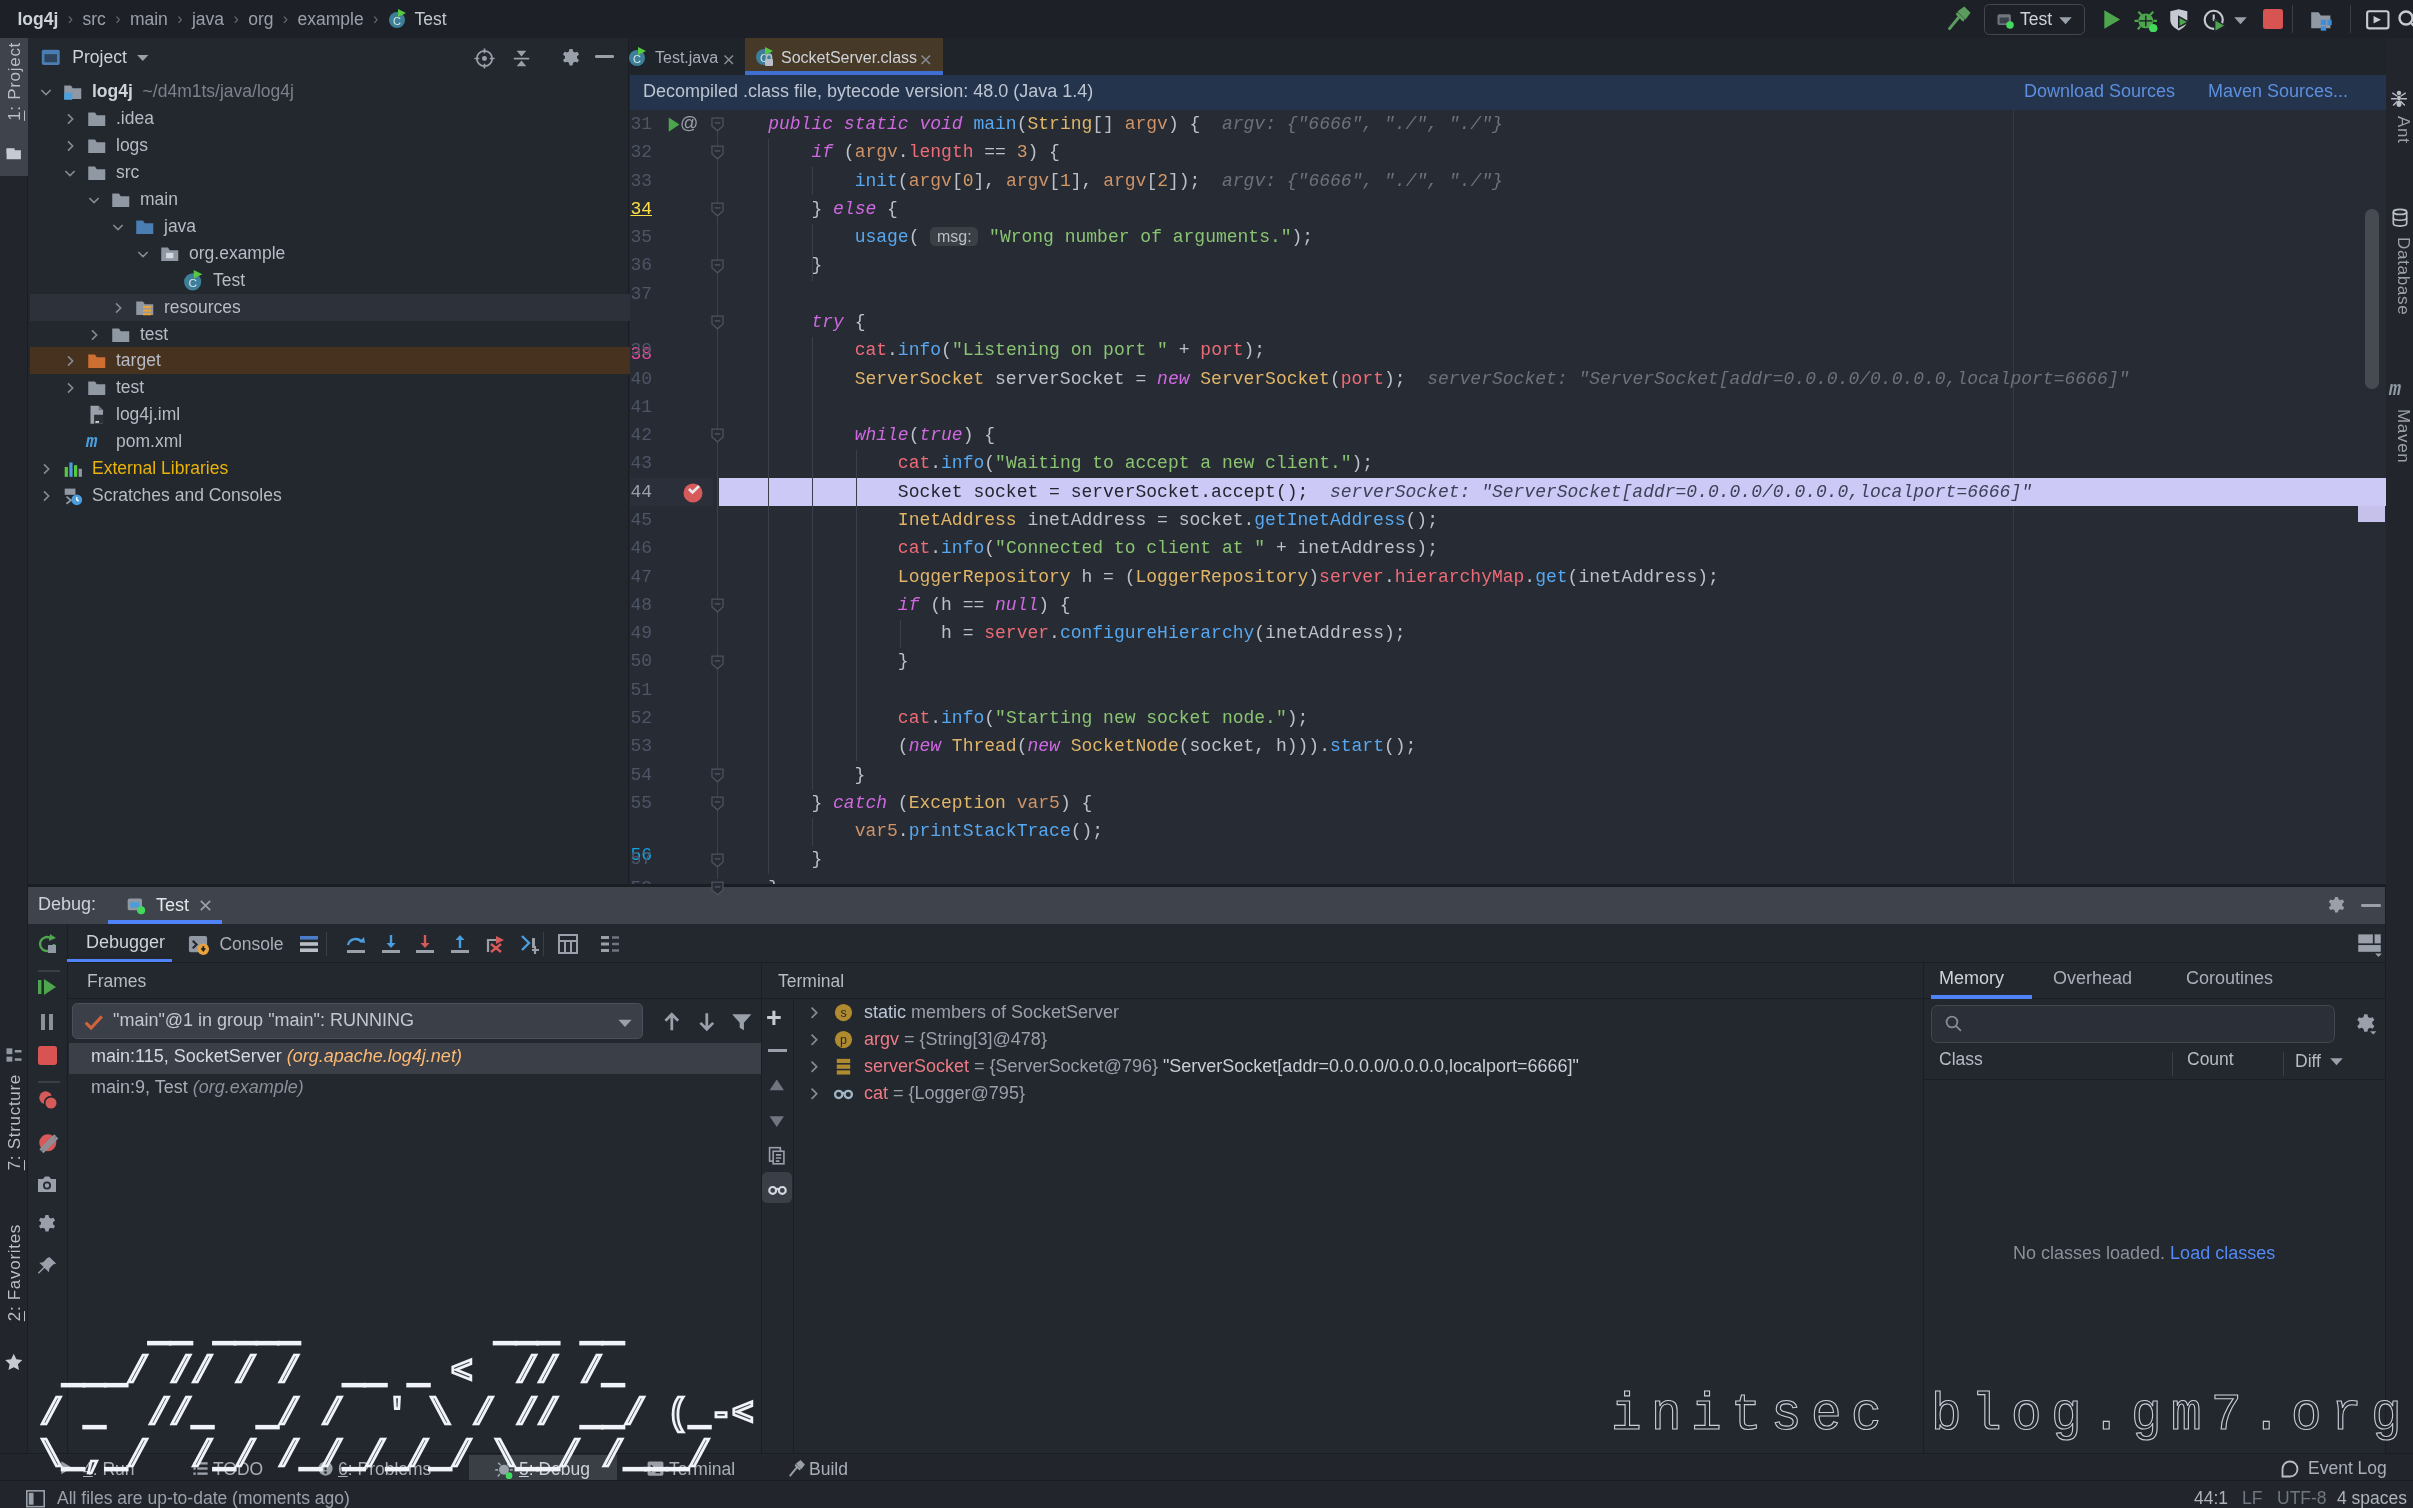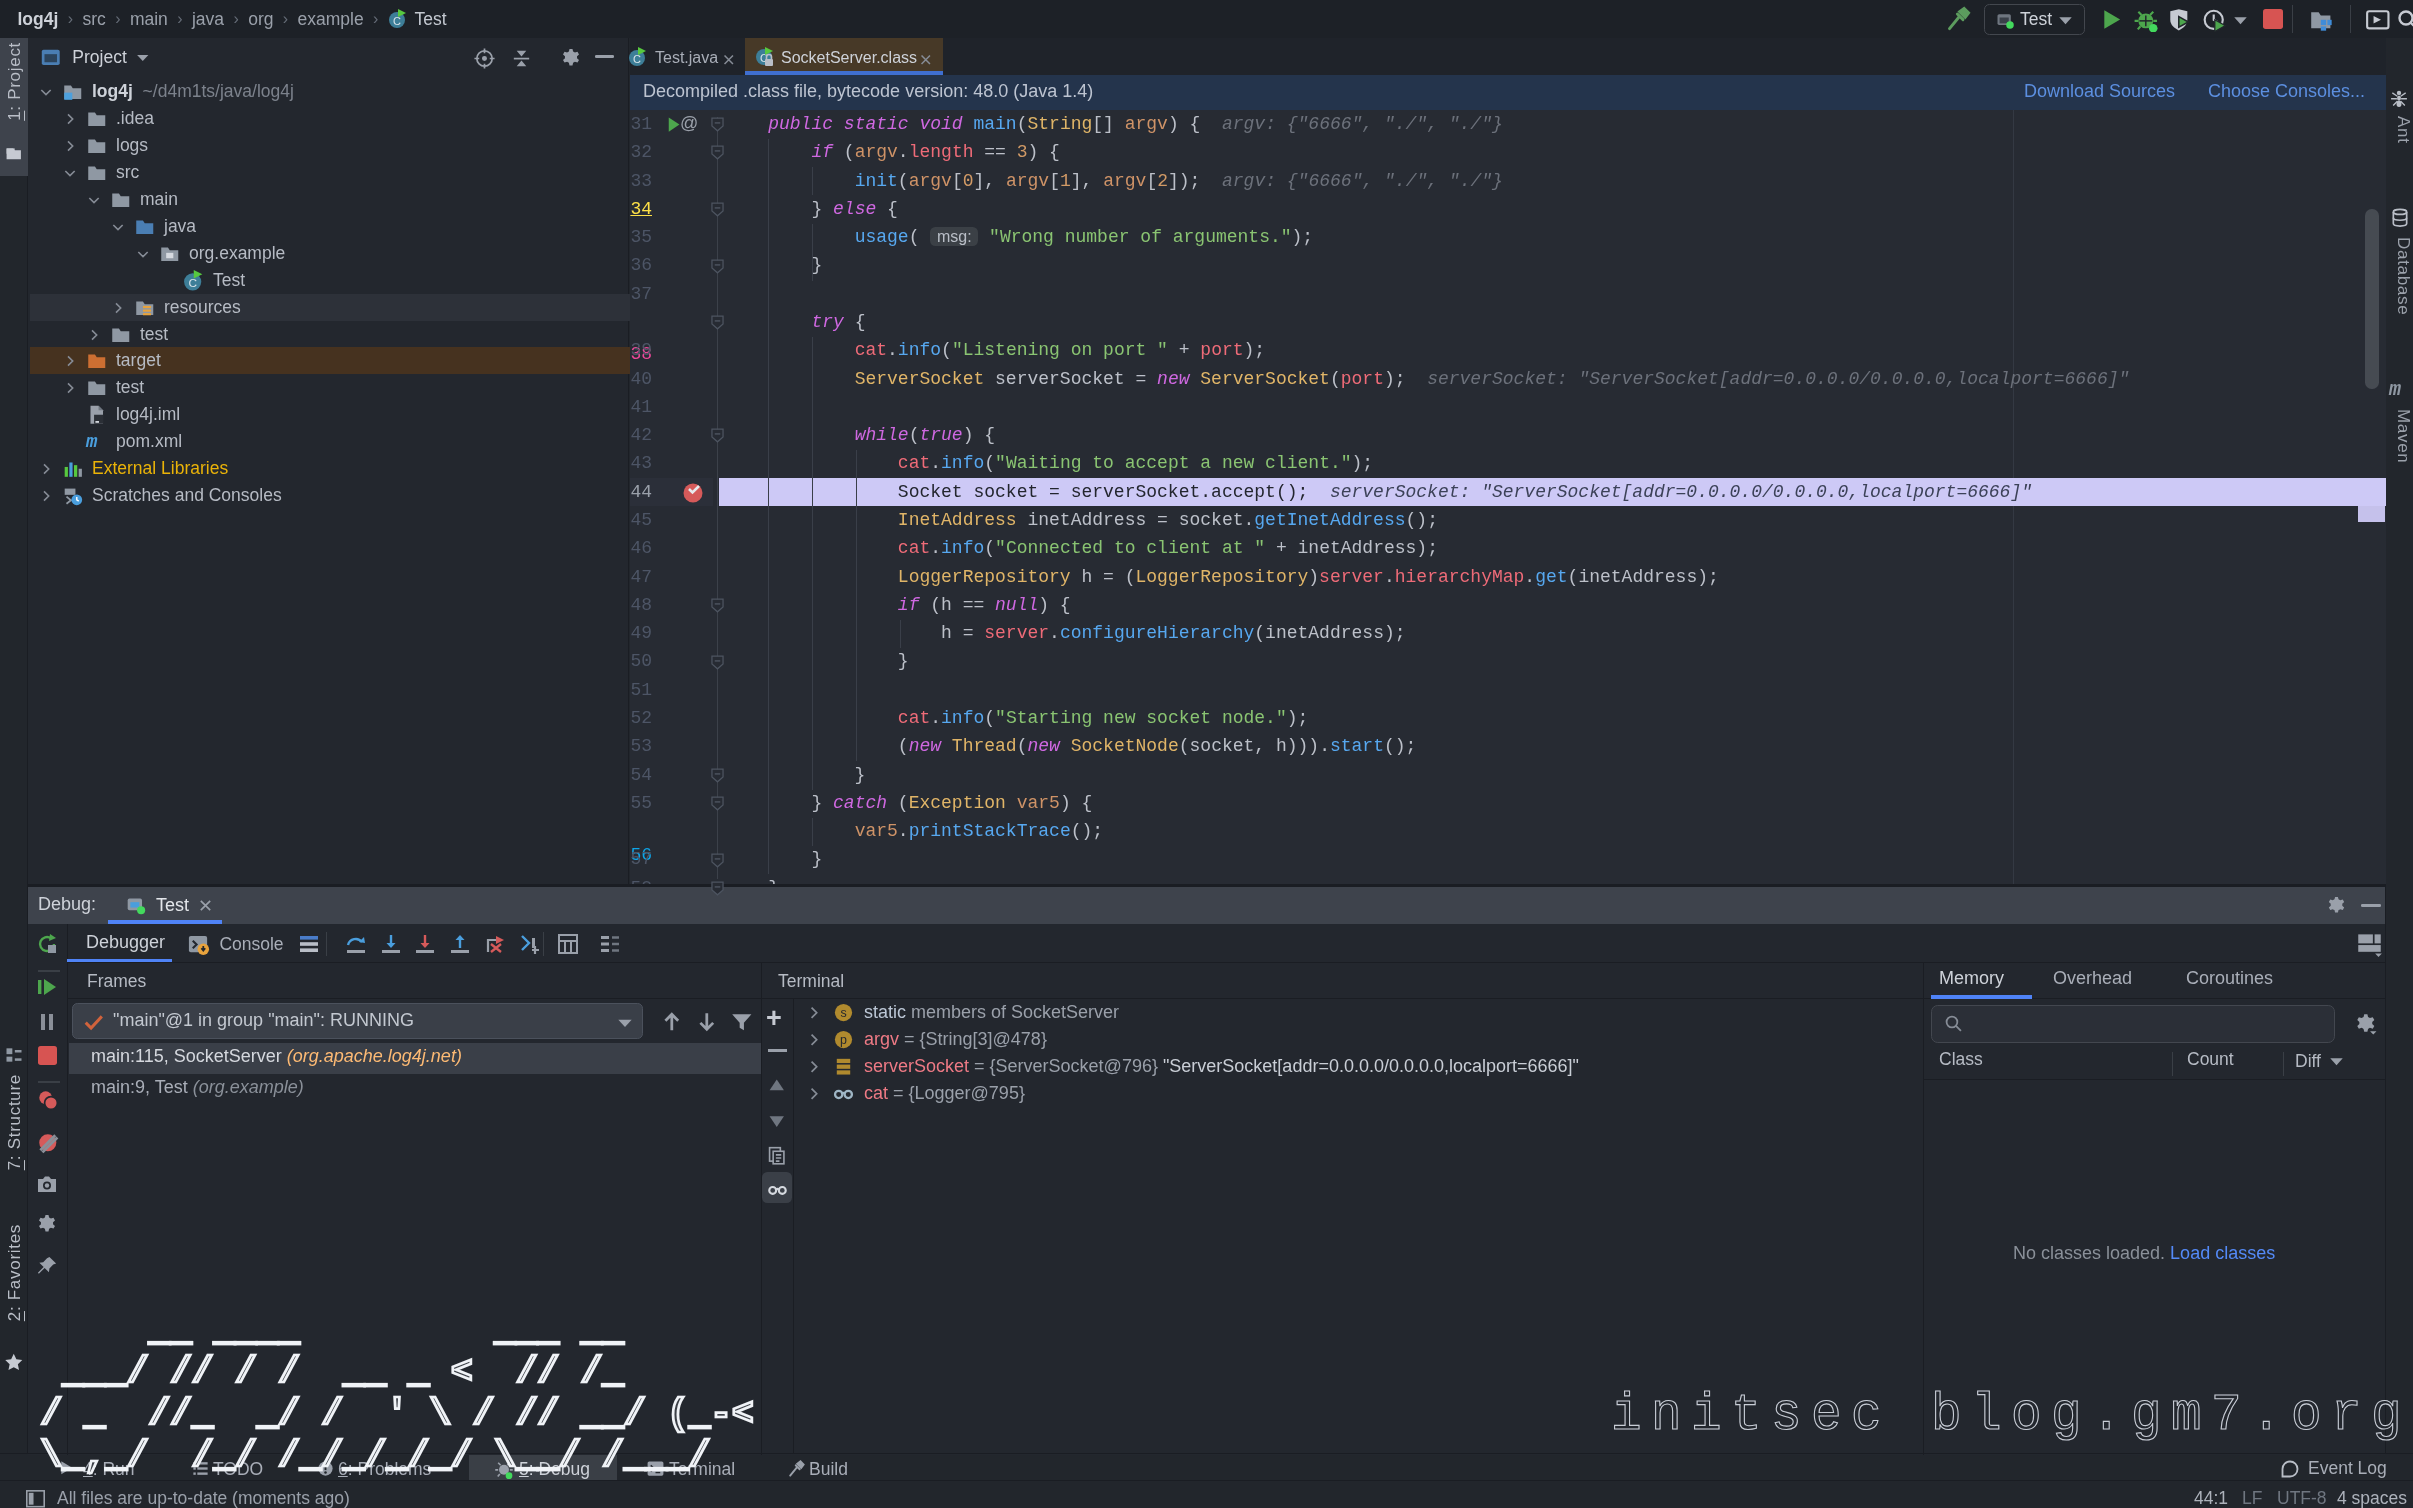--- a/index.html
+++ b/index.html
@@ -389,21 +389,21 @@
       <path d="M11.5 12 v-2 a2.5 2.5 0 0 1 5 0 v2" stroke="#b9bec7" stroke-width="1.6" fill="none"></path>
     </svg>
   </div>
 <div class="abs " style="left:781px;top:49px;width:135px;height:20px;font-size:16px;color:#ced2d9;">SocketServer.class</div>
 <svg class="abs" style="left:919px;top:53px;" width="13.5" height="13.5" viewBox="0 0 16 16">
     <path d="M3 3 L13 13 M13 3 L3 13" stroke="#868c96" stroke-width="1.8"></path>
   </svg>
 <div class="abs " style="left:630px;top:75px;width:1756px;height:35px;background:#24344c;"></div>
 <div class="abs " style="left:643px;top:81px;width:1077px;height:23px;font-size:18px;color:#bdc4d1;">Decompiled .class file, bytecode version: 48.0 (Java 1.4)</div>
 <div class="abs" style="left:2024px;top:81px;font-size:18px;color:#5c8fe0;">Download Sources</div>
-<div class="abs" style="left:2208px;top:81px;font-size:18px;color:#5c8fe0;">Choose Consoles...</div>
+<div class="abs" style="left:2208px;top:81px;font-size:18px;color:#5c8fe0;">Maven Sources...</div>
 <div class="abs " style="left:630px;top:110px;width:1756px;height:774px;background:#272b33;"></div>
 <div class="abs " style="left:2013px;top:110px;width:1.3px;height:774px;background:#343943;"></div>
 <div class="abs " style="left:768px;top:139px;width:1.3px;height:735px;background:#3a3f49;z-index:5;"></div>
 <div class="abs " style="left:812px;top:167px;width:1.3px;height:28px;background:#3a3f49;z-index:5;"></div>
 <div class="abs " style="left:812px;top:224px;width:1.3px;height:57px;background:#3a3f49;z-index:5;"></div>
 <div class="abs " style="left:812px;top:337px;width:1.3px;height:453px;background:#3a3f49;z-index:5;"></div>
 <div class="abs " style="left:812px;top:818px;width:1.3px;height:28px;background:#3a3f49;z-index:5;"></div>
 <div class="abs " style="left:856px;top:450px;width:1.3px;height:311px;background:#3a3f49;z-index:5;"></div>
 <div class="abs " style="left:900px;top:620px;width:1.3px;height:28px;background:#3a3f49;z-index:5;"></div>
 <div class="abs " style="left:719px;top:478px;width:1667px;height:28px;background:#cdc9f6;z-index:4;"></div>

